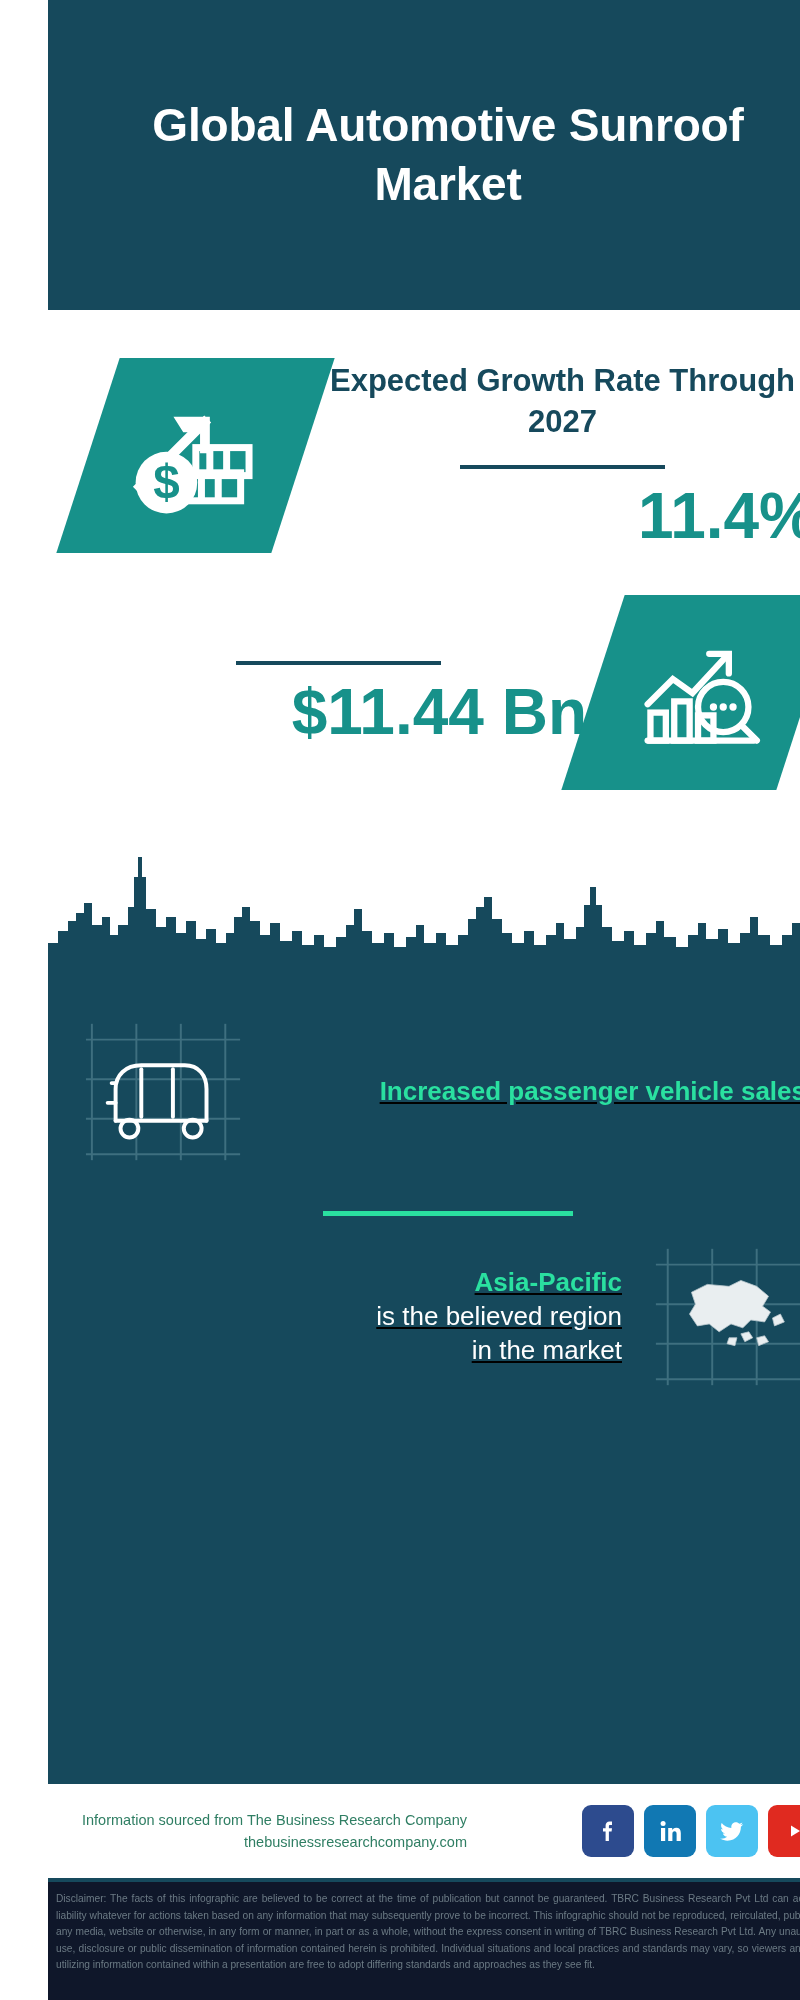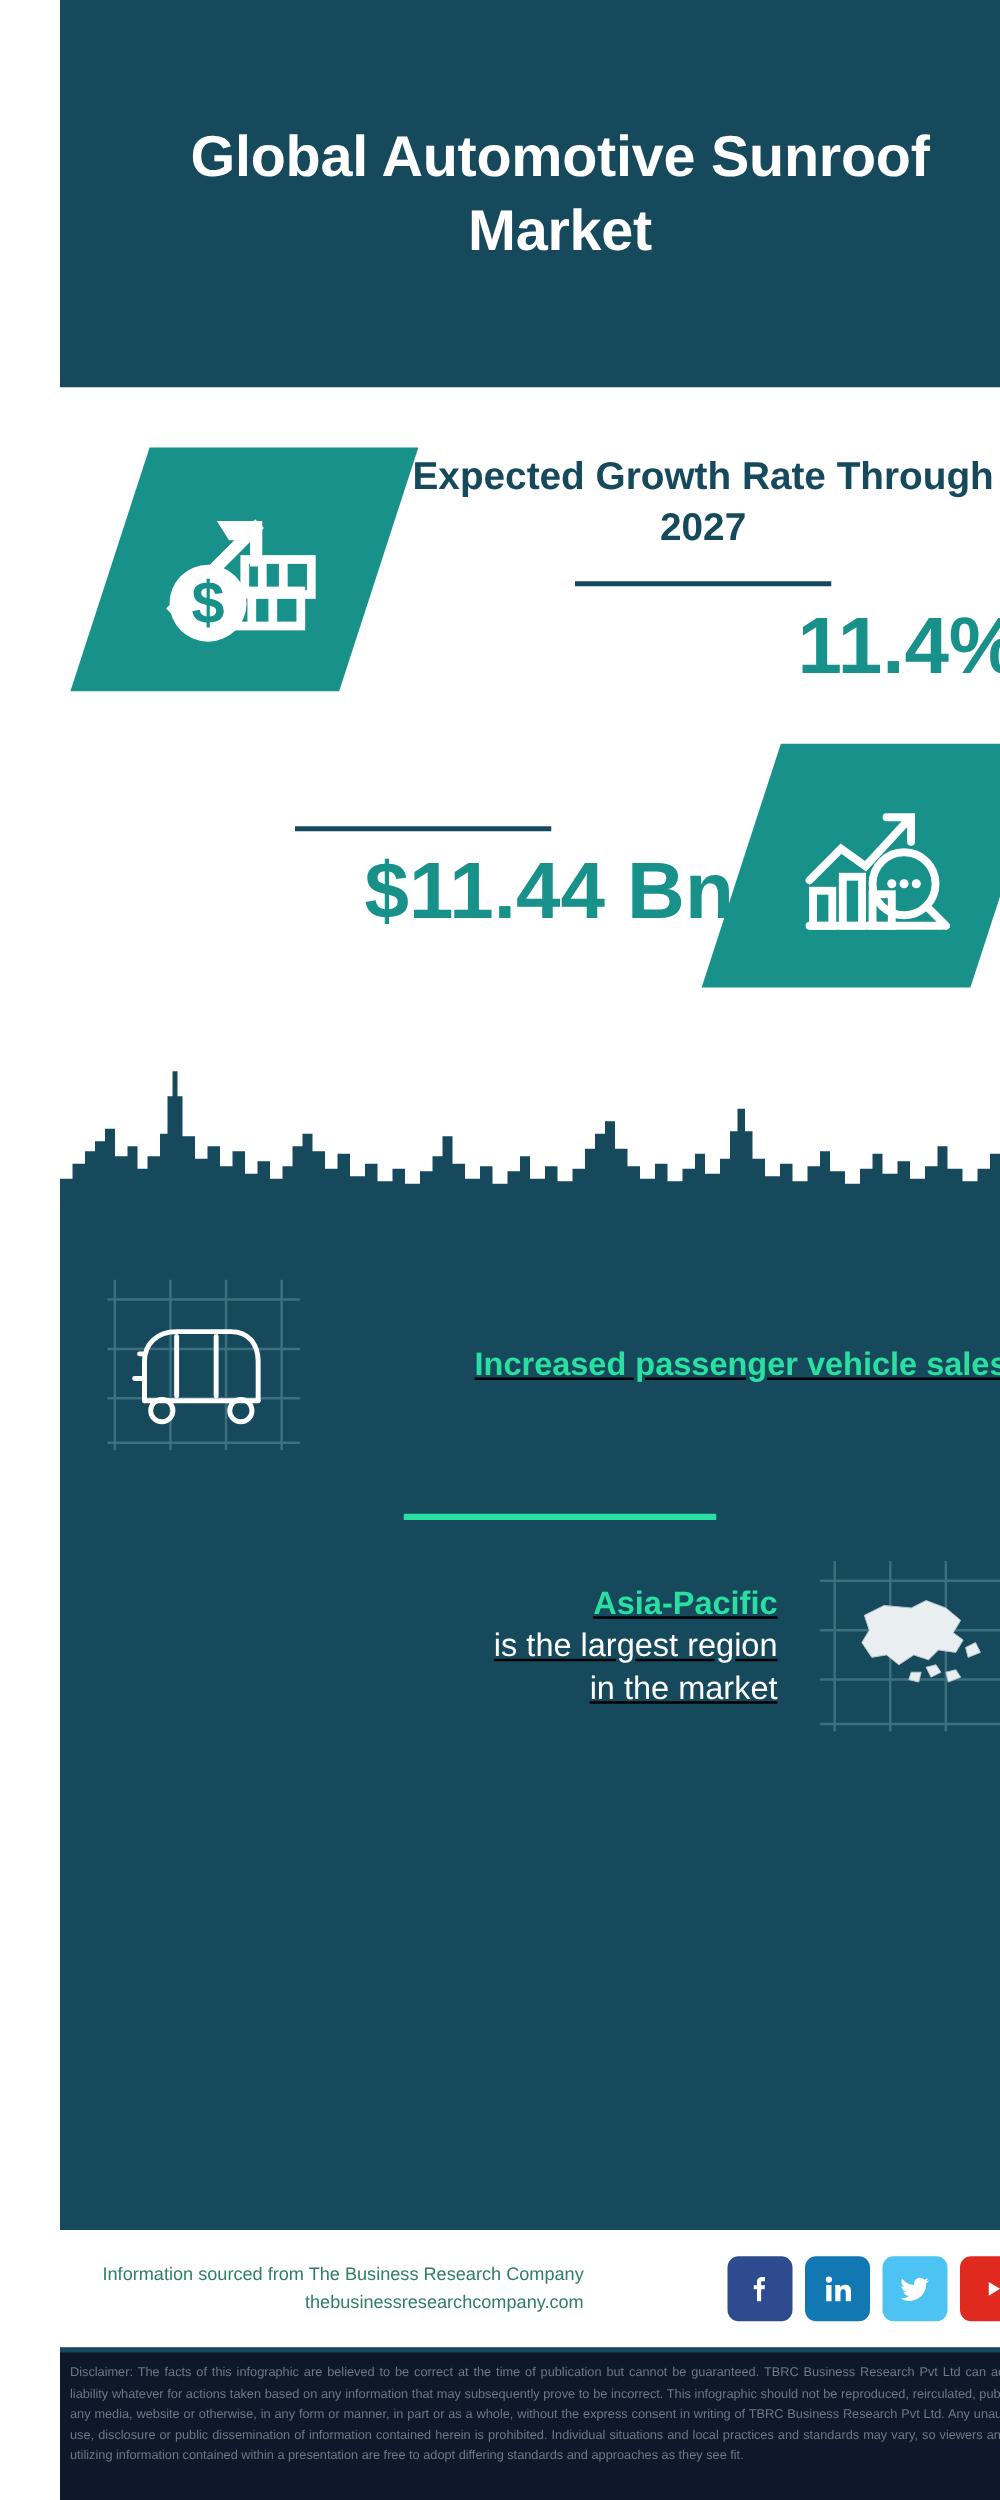--- a/index.html
+++ b/index.html
@@ -333,21 +333,21 @@
       <div class="dark-text">
         <p class="highlight">Increased passenger vehicle sales</p>
       </div>
     </div>
 
     <div class="divider"></div>
 
     <div class="region-block">
       <div class="dark-text">
         <p class="highlight">Asia-Pacific</p>
-        <p class="subtext">is the largest region</p>
+        <p class="subtext">is the believed region</p>
         <p class="subtext">in the market</p>
       </div>
       <div class="grid-icon">
         <svg viewBox="0 0 170 150" aria-hidden="true">
           <g stroke="#3e6f7f" stroke-width="2" fill="none">
             <line x1="22" y1="6" x2="22" y2="144"></line>
             <line x1="67" y1="6" x2="67" y2="144"></line>
             <line x1="112" y1="6" x2="112" y2="144"></line>
             <line x1="157" y1="6" x2="157" y2="144"></line>
             <line x1="10" y1="22" x2="166" y2="22"></line>

